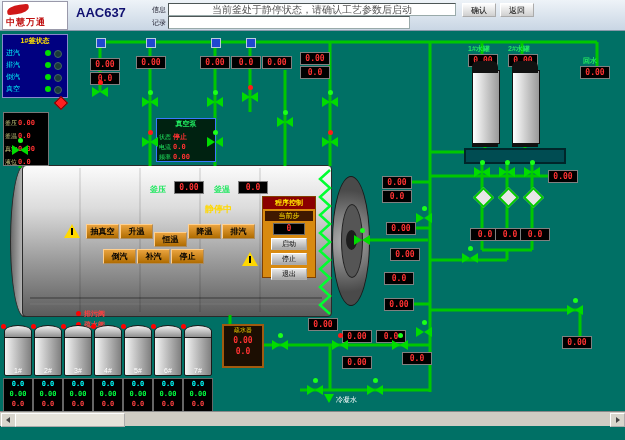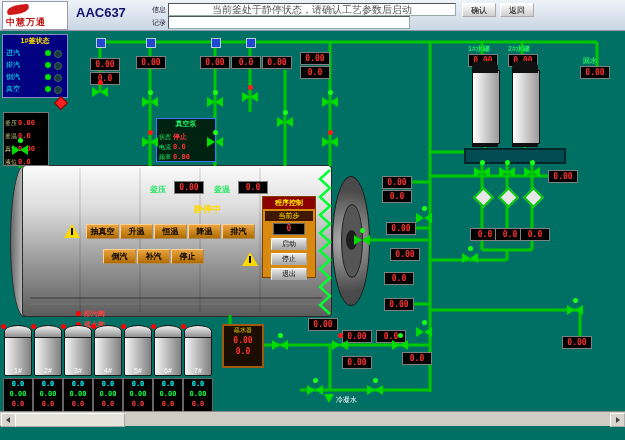--- a/index.html
+++ b/index.html
@@ -219,27 +219,27 @@
     <div class="pp-title">真空泵</div>
     <div class="pp-row"><em>状态</em><tt>停止</tt></div>
     <div class="pp-row"><em>电流</em><tt>0.0</tt></div>
     <div class="pp-row"><em>频率</em><tt>0.00</tt></div>
   </div>
 
   <div class="lbl-g" style="left:150px;top:184px;">釜压</div>
   <div class="disp" style="left:174px;top:181px;">0.00</div>
   <div class="lbl-g" style="left:214px;top:184px;">釜温</div>
   <div class="disp" style="left:238px;top:181px;">0.0</div>
-  <div class="lbl-y" style="left:194px;top:203px;">静停中</div>
+  <div class="lbl-y" style="left:205px;top:203px;">静停中</div>
   <div class="warn" style="left:64px;top:224px;"></div>
   <div class="warn" style="left:242px;top:252px;"></div>
 
   <div class="obtn" style="left:86px;top:224px;">抽真空</div>
   <div class="obtn" style="left:120px;top:224px;">升温</div>
-  <div class="obtn" style="left:154px;top:224px;">恒温</div>
+  <div class="obtn" style="left:154px;top:232px;">恒温</div>
   <div class="obtn" style="left:188px;top:224px;">降温</div>
   <div class="obtn" style="left:222px;top:224px;">排汽</div>
   <div class="obtn" style="left:103px;top:249px;">倒汽</div>
   <div class="obtn" style="left:137px;top:249px;">补汽</div>
   <div class="obtn" style="left:171px;top:249px;">停止</div>
 
   <div class="ctrl">
     <div class="ctrl-h">程序控制</div>
     <div class="ctrl-step">当前步</div>
     <div class="ctrl-val">0</div>

